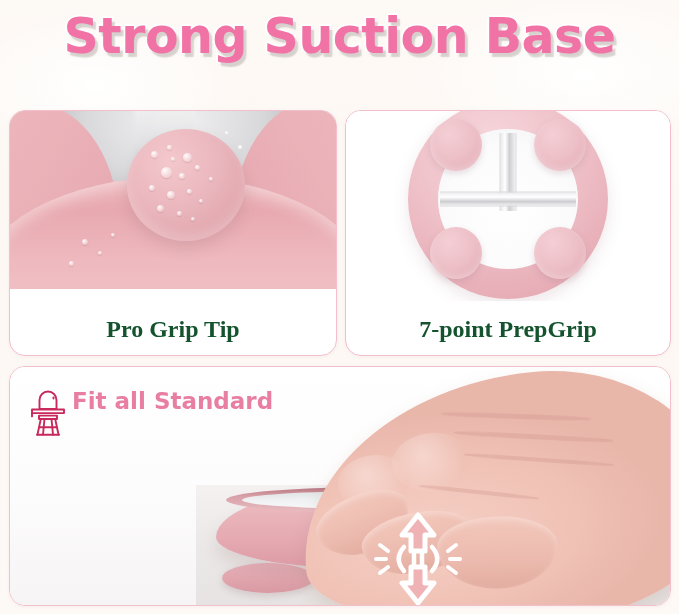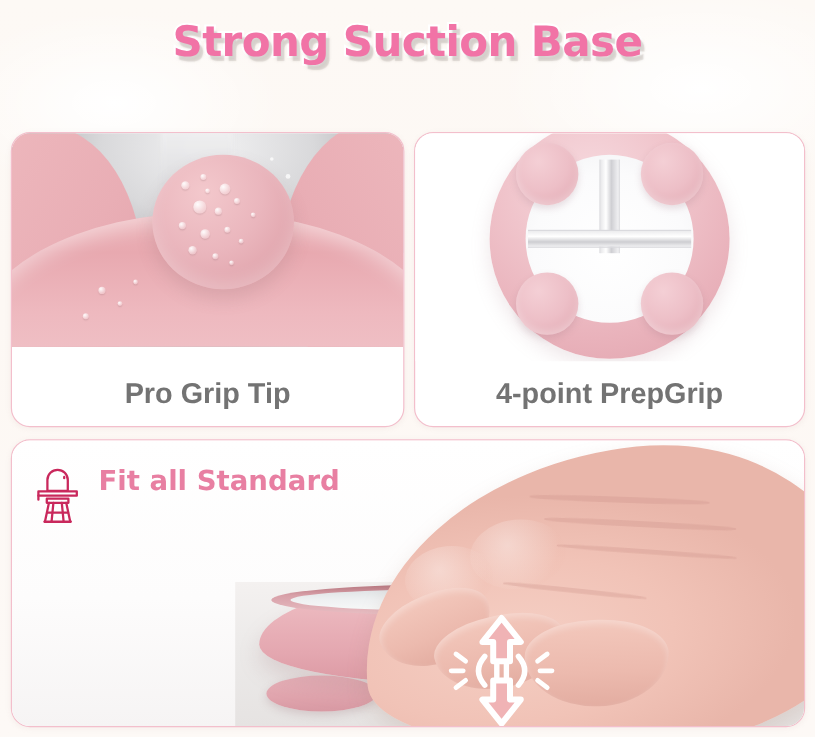--- a/index.html
+++ b/index.html
@@ -30,21 +30,21 @@
     top: 0px;
     left: 0;
     width: 679px;
     height: 72px;
     display: flex;
     align-items: center;
     justify-content: center;
   }
   .title {
     font-family: "DejaVu Sans", sans-serif;
-    font-size: 35px;
+    font-size: 49px;
     font-weight: bold;
     letter-spacing: -0.5px;
     color: #f173a6;
     -webkit-text-stroke: 3.5px #ffffff;
     paint-order: stroke fill;
     text-shadow:
       3px 4px 1px rgba(170,160,155,0.35),
       2px 3px 3px rgba(180,170,165,0.25);
     white-space: nowrap;
     line-height: 1;
@@ -133,24 +133,24 @@
     border-radius: 50%;
     background: rgba(255,255,255,.75);
   }
 
   
   .caption {
     position: absolute;
     left: 0; right: 0;
     bottom: 12px;
     text-align: center;
-    font-family: Liberation Sans, sans-serif;
+    font-family: Liberation Serif, serif;
     font-size: 24px;
     font-weight: bold;
-    color: #737373;
+    color: #14532d;
     letter-spacing: 0px;
   }
 
   
   .base-stage {
     position: absolute;
     left: 0; top: 0; right: 0;
     height: 190px;
     background: #ffffff;
     overflow: hidden;
@@ -210,21 +210,21 @@
     background:
       radial-gradient(ellipse 420px 160px at 76% 96%, #efe9e8 0%, rgba(255,255,255,0) 70%),
       linear-gradient(180deg, #ffffff 0%, #fdfcfc 55%, #f6f4f4 100%);
     overflow: hidden;
   }
   .feature-row {
     position: absolute;
     left: 18px; top: 20px;
     display: flex;
     align-items: flex-start;
-    gap: 14px;
+    gap: 4px;
   }
   .highchair-icon { width: 40px; height: 48px; flex: none; margin-top: 2px; }
   .feature-text {
     font-family: "DejaVu Sans", sans-serif;
     font-size: 23px;
     font-weight: bold;
     line-height: 1.22;
     color: #e87fa2;
     letter-spacing: 0px;
   }
@@ -368,21 +368,21 @@
         <div class="base-inner">
           <div class="bar-v"></div>
           <div class="bar-h"></div>
         </div>
         <div class="pad pad-tl"></div>
         <div class="pad pad-tr"></div>
         <div class="pad pad-bl"></div>
         <div class="pad pad-br"></div>
       </div>
     </div>
-    <div class="caption">4-point PrepGrip</div>
+    <div class="caption">7-point PrepGrip</div>
   </div>
 
   <div class="panel panel-bottom panel-shadow">
     <div class="bottom-inner">
 
       <div class="feature-row">
         <svg class="highchair-icon" viewBox="0 0 40 48">
           <g fill="none" stroke="#c9285c" stroke-width="1.9" stroke-linejoin="round" stroke-linecap="round">
             <path d="M11.5 20 L11.5 11 A8.5 8.5 0 0 1 28.5 11 L28.5 20 Z"></path>
             <line x1="25.5" y1="8.5" x2="25.5" y2="9.5"></line>

